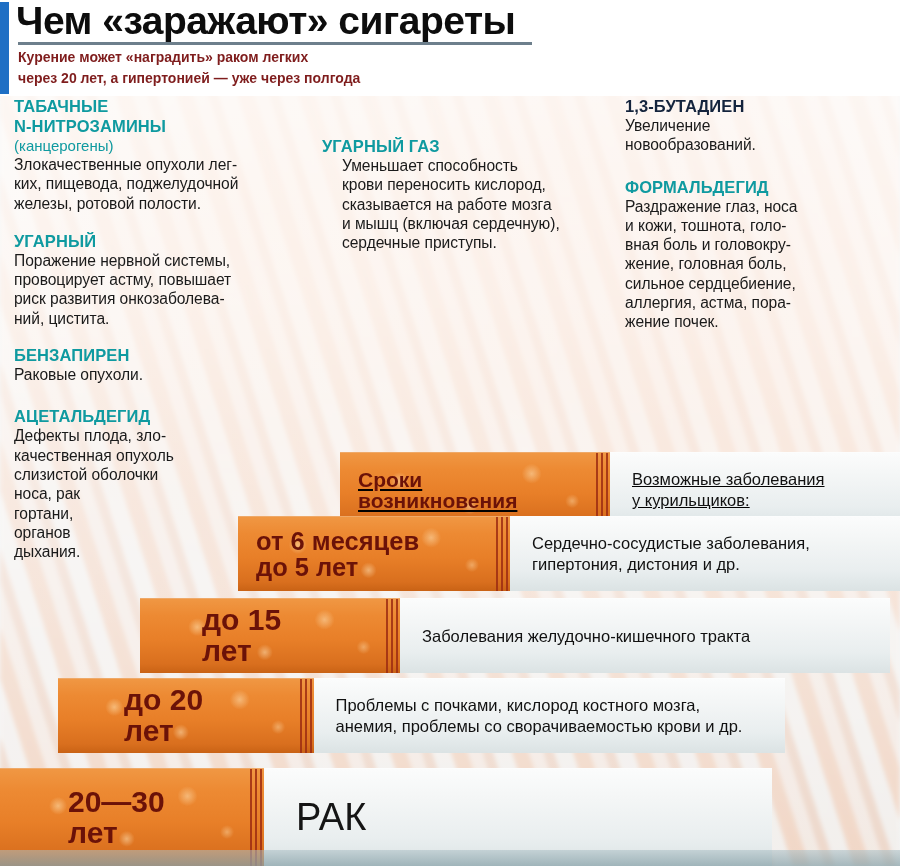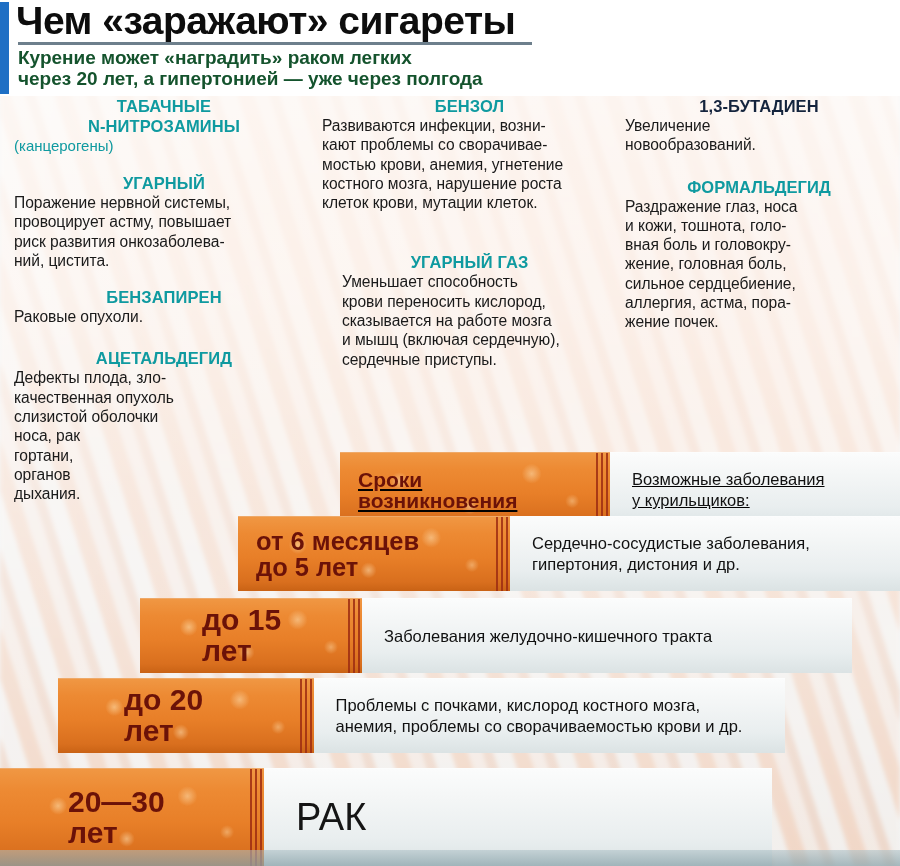--- a/index.html
+++ b/index.html
@@ -72,23 +72,23 @@
   .title-rule {
     position: absolute;
     left: 18px; top: 42px;
     width: 514px; height: 3px;
     background: #6d7f8c;
   }
   .subtitle {
     position: absolute;
     left: 18px; top: 47px;
     width: 530px;
-    font-size: 19px;
+    font-size: 14px;
     font-weight: bold;
-    color: #14532d;
+    color: #7f1d1d;
     line-height: 21px;
   }
   .header-fade {
     position: absolute;
     left: 540px; top: 0;
     width: 360px; height: 96px;
     background: linear-gradient(100deg, #ffffff 0%, rgba(255,255,255,0.92) 30%, rgba(255,255,255,0.55) 72%, rgba(255,255,255,0.30) 100%);
   }
 
   
@@ -98,21 +98,20 @@
   .col-2 { left: 322px; width: 295px; }
   .col-3 { left: 625px; width: 268px; }
 
   .chem { margin-bottom: 17px; }
   .chem-name {
     color: #0f9aa0;
     font-weight: bold;
     font-size: 16.5px;
     line-height: 20px;
     letter-spacing: 0.1px;
-    text-align: center;
   }
   .chem-name.dark { color: #14243d; }
   .chem-sub {
     color: #0f9aa0;
     font-size: 15px;
     line-height: 19px;
   }
   .chem-body {
     color: #1a1a1a;
     font-size: 15.6px;
@@ -190,21 +189,21 @@
   #cig-head .filter { width: 270px; }
   #cig-head .paper  { width: 298px; }
   #cig-head .time-label { font-size: 21px; color: #6b1208; }
 
   #cig-1 { left: 238px; top: 516px; width: 662px; }
   #cig-1 .filter { width: 272px; }
   #cig-1 .paper  { width: 390px; }
   #cig-1 .time-label { font-size: 25.5px; }
 
   #cig-2 { left: 140px; top: 598px; width: 760px; }
-  #cig-2 .filter { width: 222px; }
+  #cig-2 .filter { width: 260px; }
   #cig-2 .paper  { width: 490px; }
   #cig-2 .time-label { font-size: 30px; padding-left: 62px; }
 
   #cig-3 { left: 58px; top: 678px; width: 727px; }
   #cig-3 .filter { width: 296px; }
   #cig-3 .paper  { width: 546px; }
   #cig-3 .time-label { font-size: 30px; padding-left: 66px; }
 
   #cig-4 { left: 0px; top: 768px; width: 900px; height: 98px; }
   #cig-4 .filter { width: 264px; padding-left: 44px; }
@@ -236,20 +235,23 @@
     <div class="header-fade"></div>
   </div>
 
   <div class="cols">
 
     <div class="col col-1">
       <div class="chem">
         <div class="chem-name" style="white-space: pre-line;">ТАБАЧНЫЕ
 N-НИТРОЗАМИНЫ</div>
         <div class="chem-sub">(канцерогены)</div>
+        <div class="chem-body" style="white-space: pre-line;">Злокачественные опухоли лег-
+ких, пищевода, поджелудочной
+железы, ротовой полости.</div>
       </div>
       <div class="chem" style="margin-top:18px;">
         <div class="chem-name">УГАРНЫЙ</div>
         <div class="chem-body" style="white-space: pre-line;">Поражение нервной системы,
 провоцирует астму, повышает
 риск развития онкозаболева-
 ний, цистита.</div>
       </div>
       <div class="chem" style="margin-top:16px;">
         <div class="chem-name">БЕНЗАПИРЕН</div>
@@ -261,28 +263,20 @@
 качественная опухоль
 слизистой оболочки
 носа, рак
 гортани,
 органов
 дыхания.</div>
       </div>
     </div>
 
     <div class="col col-2">
-      <div class="chem">
-        <div class="chem-name">БЕНЗОЛ</div>
-        <div class="chem-body" style="white-space: pre-line;">Развиваются инфекции, возни-
-кают проблемы со сворачивае-
-мостью крови, анемия, угнетение
-костного мозга, нарушение роста
-клеток крови, мутации клеток.</div>
-      </div>
       <div class="chem" style="margin-top:40px;">
         <div class="chem-name">УГАРНЫЙ ГАЗ</div>
         <div class="chem-body" style="white-space: pre-line; margin-left: 20px;">Уменьшает способность
 крови переносить кислород,
 сказывается на работе мозга
 и мышц (включая сердечную),
 сердечные приступы.</div>
       </div>
     </div>
 

